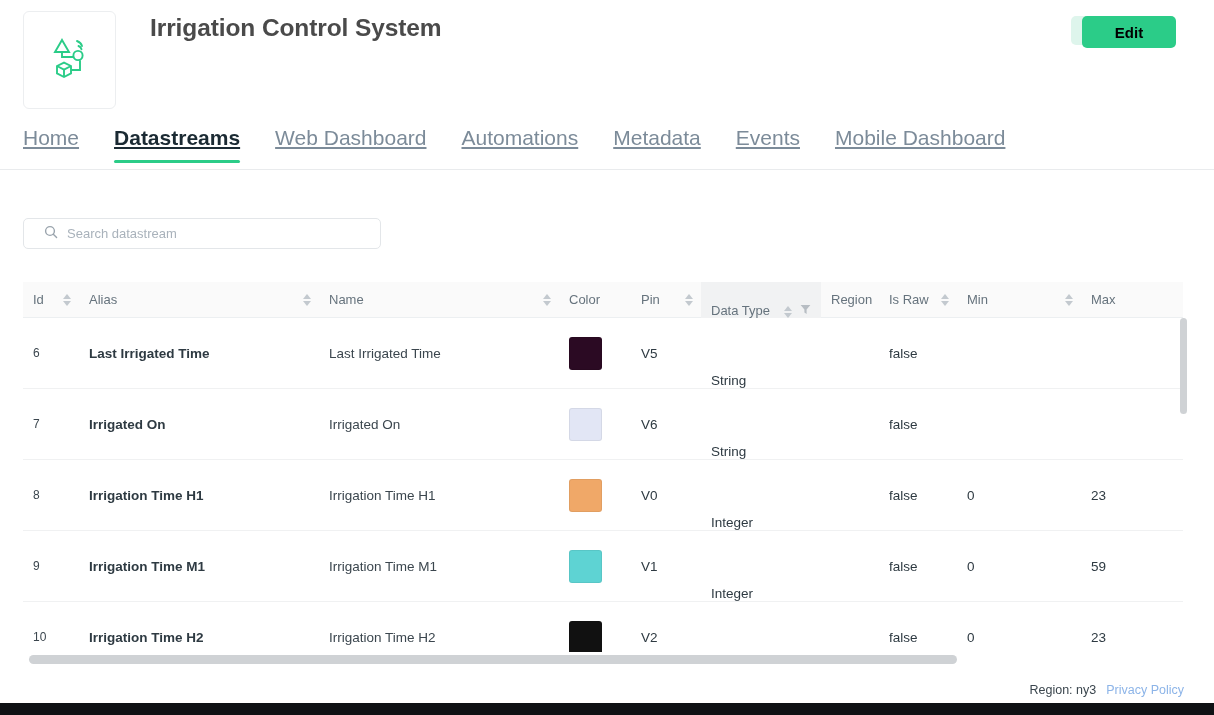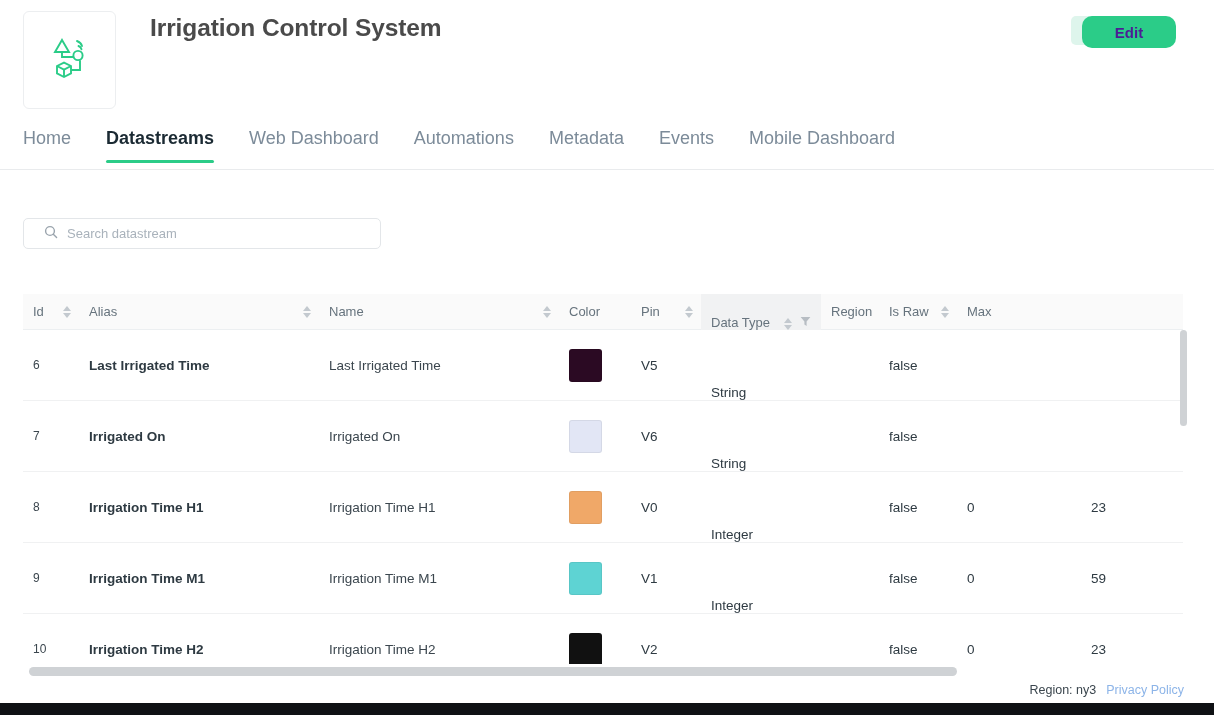--- a/index.html
+++ b/index.html
@@ -56,49 +56,50 @@
     color: #253238;
     letter-spacing: 0.5px;
     line-height: 1;
     font-weight: bold;
   }
   .edit-button {
     position: absolute;
     right: 38px; top: 16px;
     width: 94px; height: 32px;
     background: #2bcc88;
-    color: #4c1d95;
+    color: #000000;
     border: none;
-    border-radius: 10px;
+    border-radius: 5px;
     font-family: "Liberation Sans", sans-serif;
     font-size: 15px;
     font-weight: bold;
     cursor: pointer;
   }
 
   
   .tabs {
     position: absolute;
     left: 0; top: 128px;
     width: 1214px;
     height: 42px;
     display: flex;
     align-items: flex-start;
     padding-left: 23px;
     border-bottom: 1px solid #e9ebed;
   }
   .tab {
     position: relative;
-    font-size: 18px;
+    font-size: 21px;
     color: #7c8b99;
     padding: 0 0 14px 0;
     margin-right: 35px;
     cursor: pointer;
     white-space: nowrap;
     line-height: 20px;
+    text-decoration: underline;
   }
   .tab.active {
     color: #1b2a33;
     font-weight: bold;
   }
   .tab.active::after {
     content: "";
     position: absolute;
     left: 0; right: 0; bottom: -1px;
     height: 3px;
@@ -126,21 +127,21 @@
     font-family: "Liberation Sans", sans-serif;
     font-size: 13px;
     color: #33414a;
     background: transparent;
   }
   .search-input::placeholder { color: #a9b2bb; }
 
   
   .table-wrap {
     position: absolute;
-    left: 23px; top: 294px;
+    left: 23px; top: 282px;
     width: 1160px;
     height: 382px;
     background: #fff;
   }
   .thead {
     position: relative;
     display: flex;
     height: 36px;
     background: #fafafa;
     border-bottom: 1px solid #eceff1;
@@ -364,20 +365,27 @@
         <svg width="11" height="11" viewBox="0 0 11 11">
             <polygon points="0.6,1 10.4,1 6.6,5.6 6.6,10 4.4,8.6 4.4,5.6" fill="#b7bdc3"></polygon>
           </svg>
       </span>
     </div>
     <div class="th c-units">
       <span class="label">Region</span>
     </div>
     <div class="th c-raw">
       <span class="label">Is Raw</span>
+      <span class="sort-icon">
+          <i class="up"></i>
+          <i class="dn"></i>
+        </span>
+    </div>
+    <div class="th c-min">
+      <span class="label">Min</span>
       <span class="sort-icon">
           <i class="up"></i>
           <i class="dn"></i>
         </span>
     </div>
     <div class="th c-max">
       <span class="label">Max</span>
     </div>
   </div>
 

